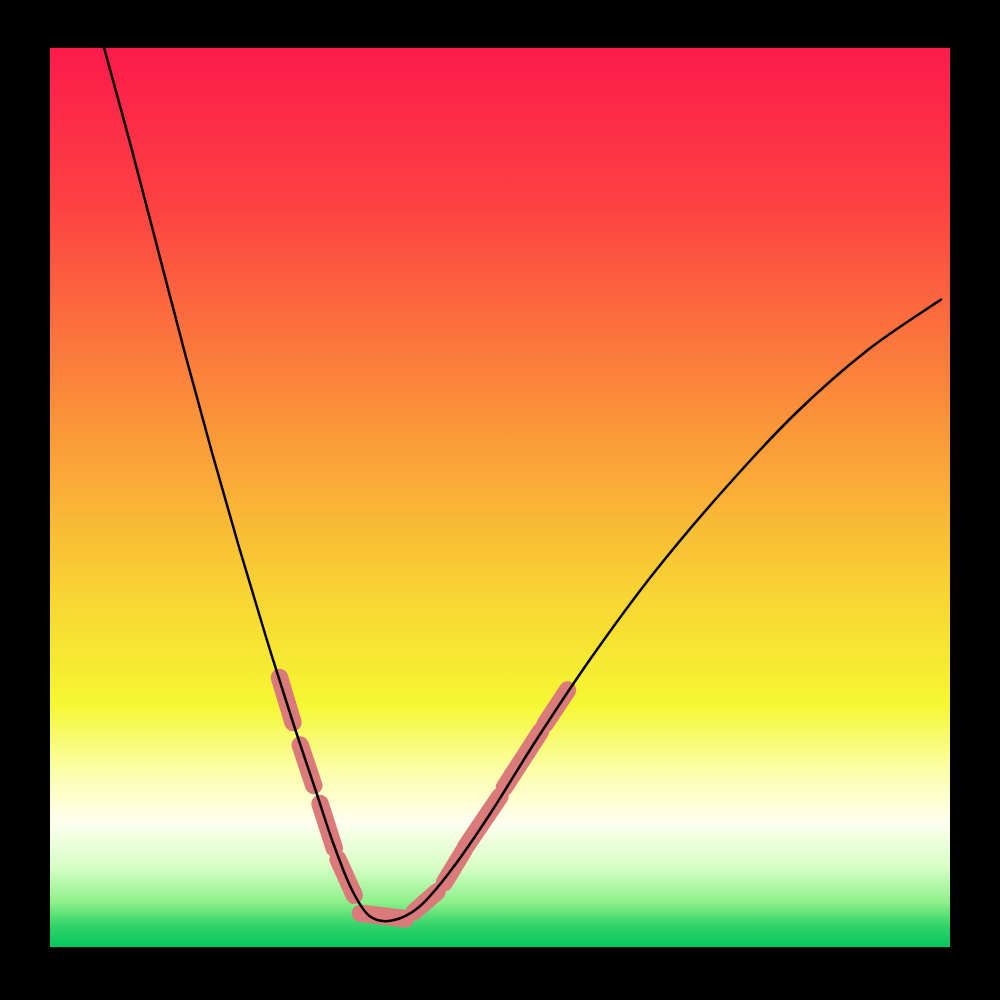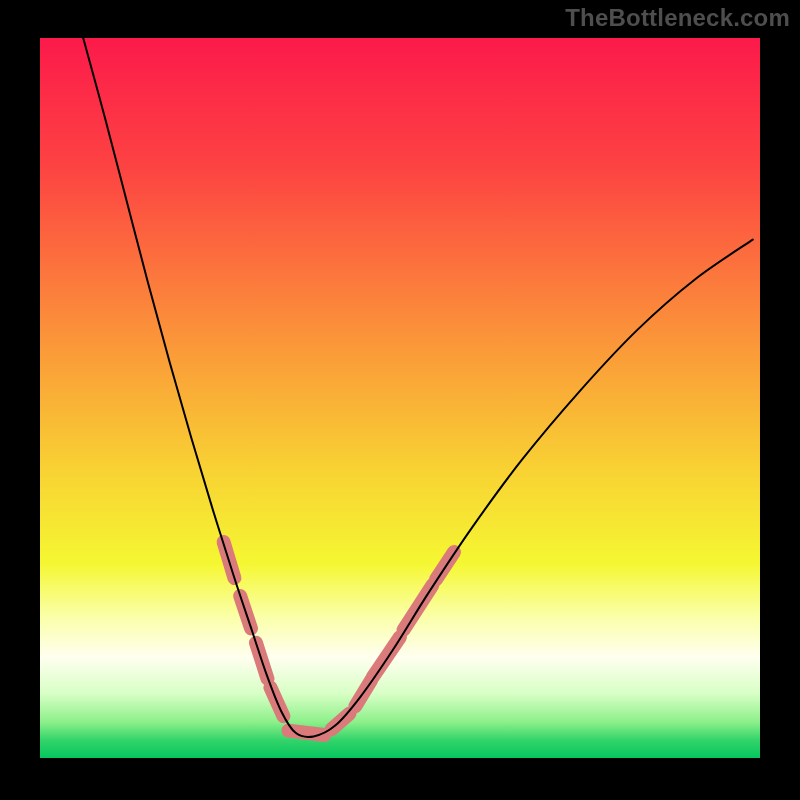--- a/index.html
+++ b/index.html
@@ -50,21 +50,20 @@
     fill: none;
     stroke: #db7a7a;
     stroke-width: 14;
     stroke-linecap: round;
   }
 </style>
 </head>
 <body>
 
 <div class="frame">
-  <div class="attribution">TheBottleneck.com</div>
 
   <div class="plot-area">
     <svg viewBox="0 0 720 720">
       <defs>
         <linearGradient id="bg-grad" x1="0" y1="0" x2="0" y2="1">
         <stop offset="0.0%" stop-color="#fc1a4b"></stop>
             <stop offset="18.0%" stop-color="#fd4342"></stop>
             <stop offset="40.0%" stop-color="#fb8f3a"></stop>
             <stop offset="60.0%" stop-color="#f8d233"></stop>
             <stop offset="73.0%" stop-color="#f5f732"></stop>

